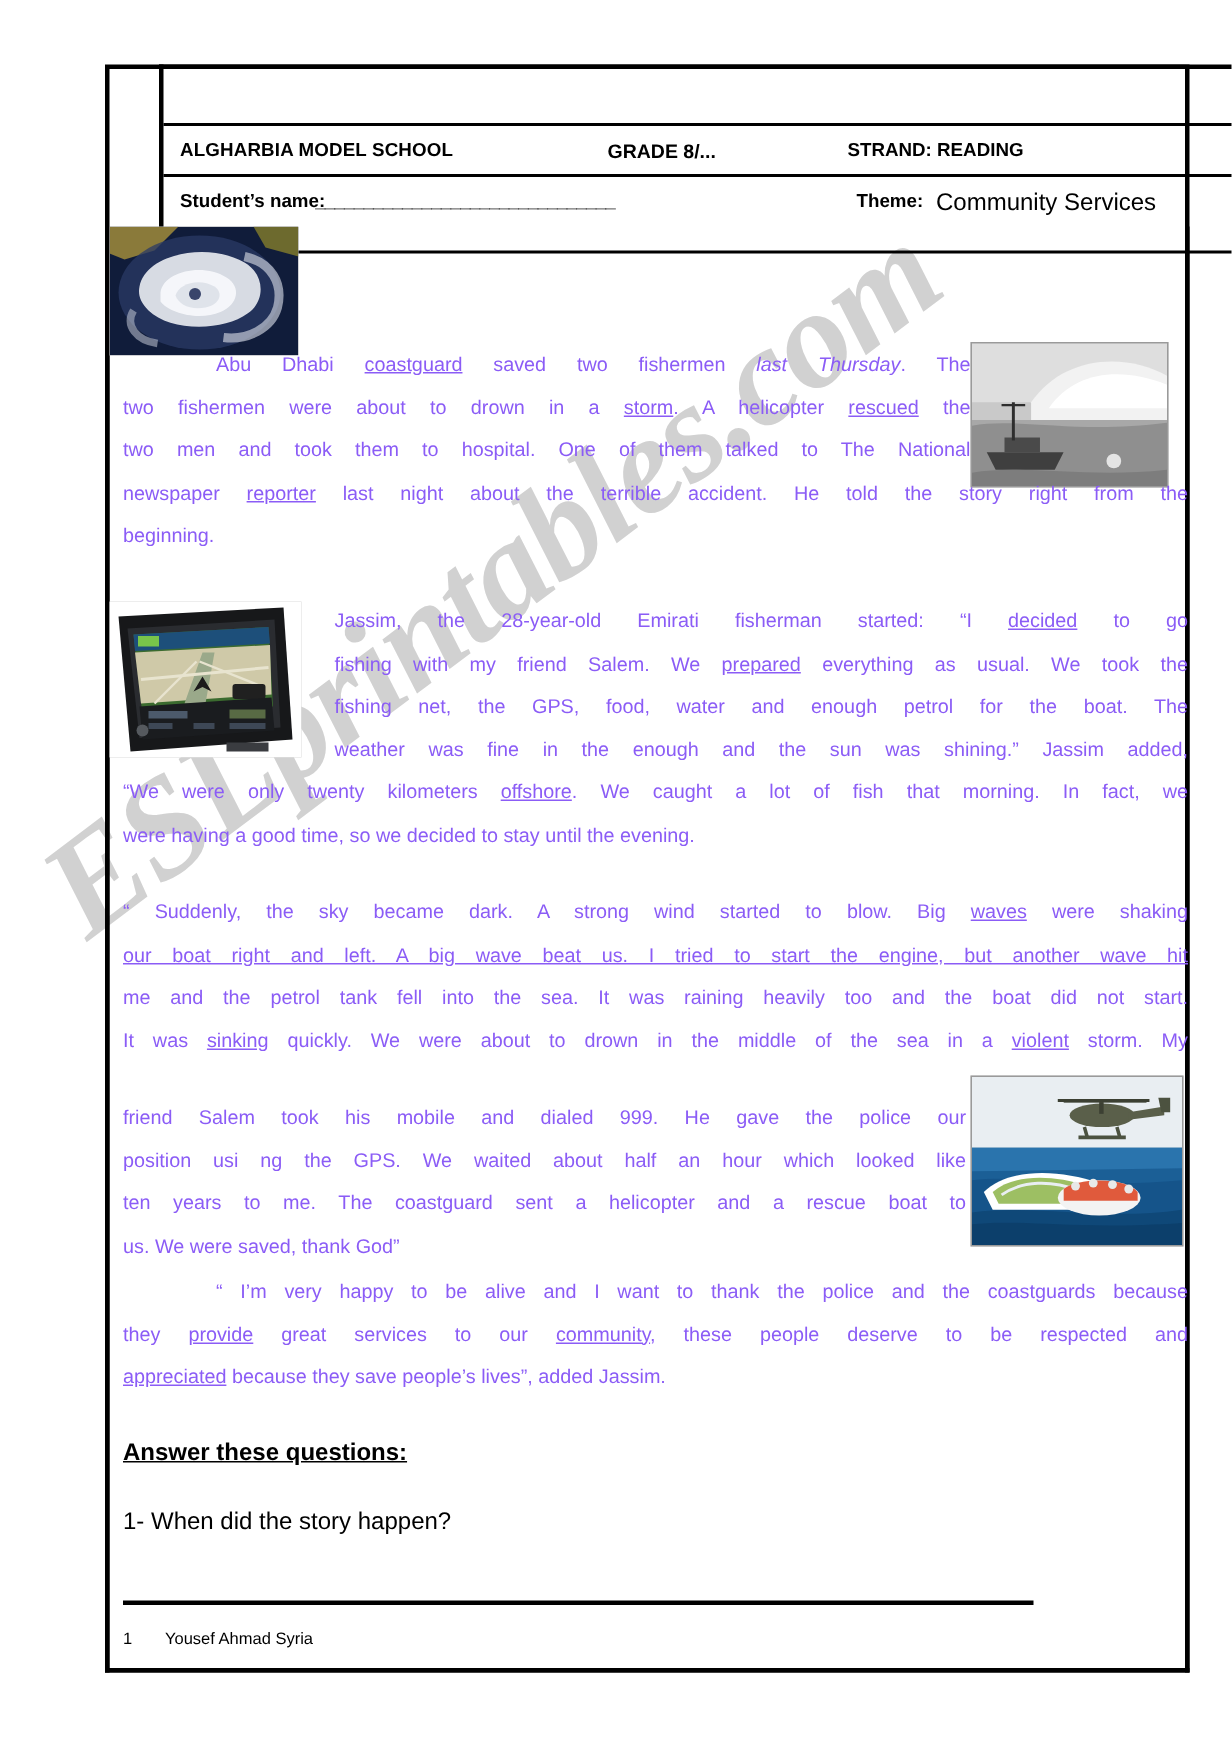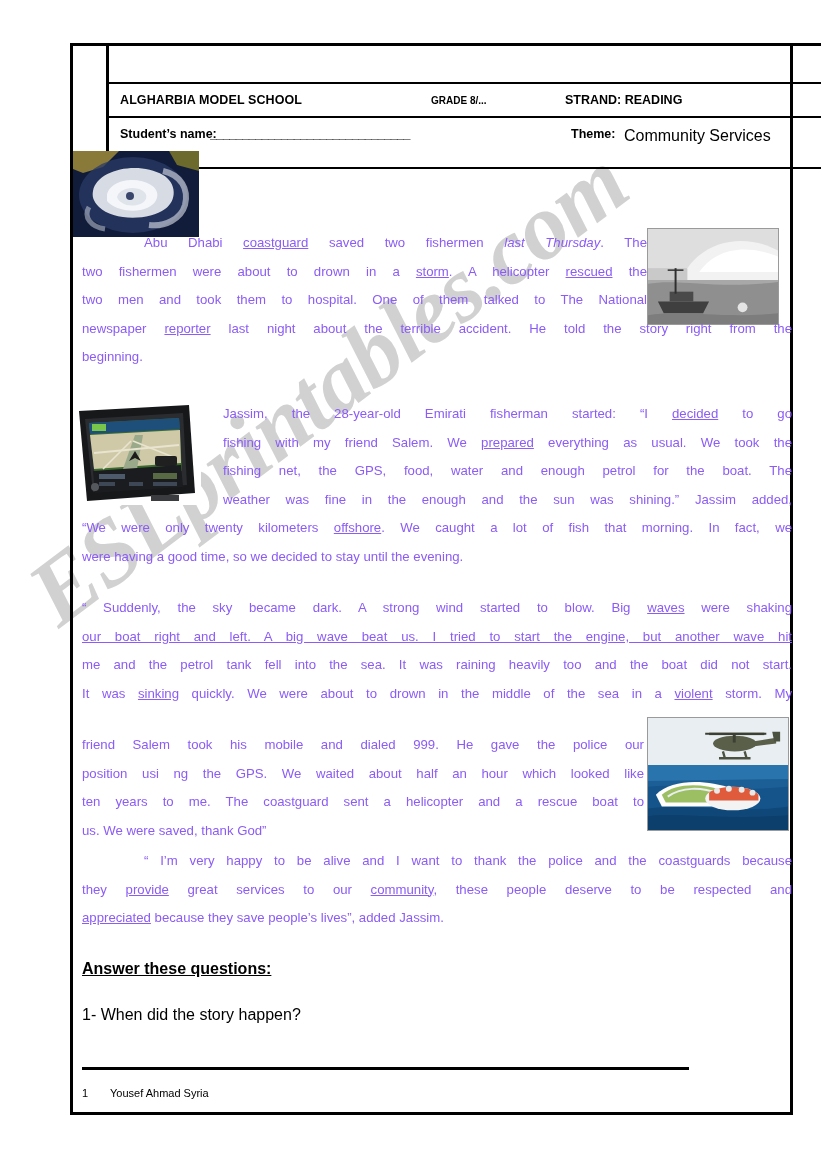--- a/index.html
+++ b/index.html
@@ -87,22 +87,22 @@
   .school-name {
     position: absolute;
     left: 11px;
     font-size: 12.5px;
     font-weight: 700;
     letter-spacing: 0.1px;
     white-space: nowrap;
   }
   .grade-label {
     position: absolute;
-    left: 322px;
-    font-size: 10px;
+    left: 296px;
+    font-size: 13px;
     font-weight: 700;
     white-space: nowrap;
   }
   .strand-label {
     position: absolute;
     left: 456px;
     font-size: 12.5px;
     font-weight: 700;
     white-space: nowrap;
   }

